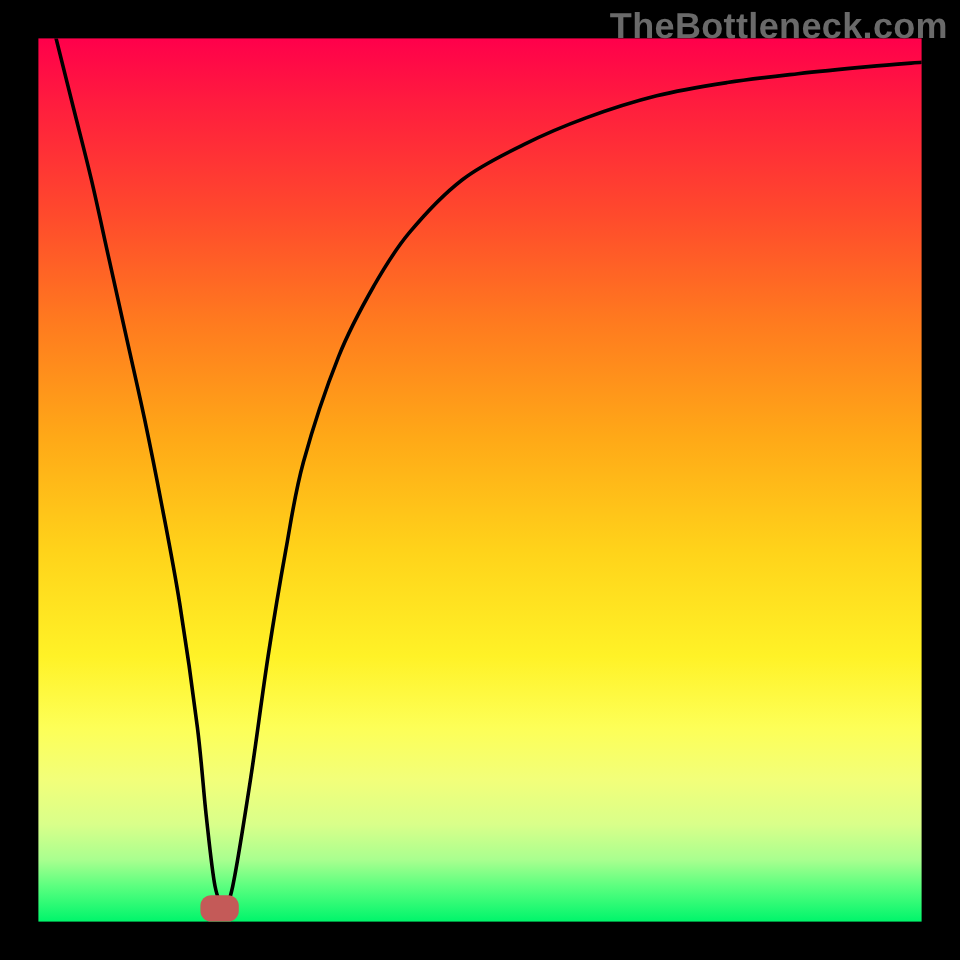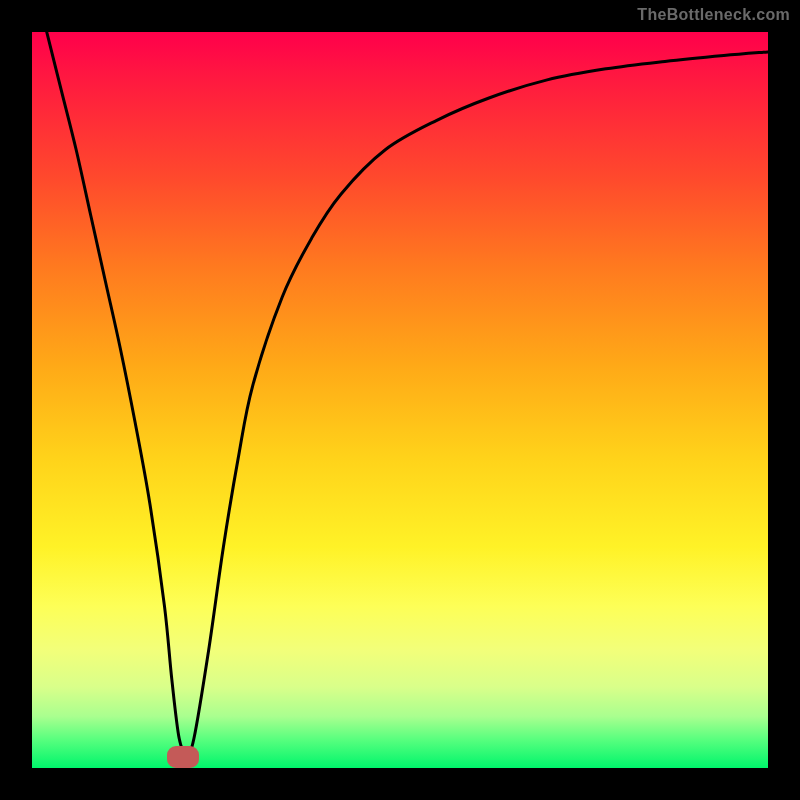--- a/index.html
+++ b/index.html
@@ -39,21 +39,21 @@
       #a9ff8f 93%,
       #5bff7f 96%,
       #00f56b 100%
     );
   }
   .watermark {
     position: absolute;
     top: 6px;
     right: 10px;
     font-family: Arial, Helvetica, sans-serif;
-    font-size: 16px;
+    font-size: 30px;
     font-weight: 600;
     color: #6a6a6a;
     letter-spacing: 0.3px;
   }
   svg.curve {
     position: absolute;
     left: 0;
     top: 0;
     width: 736px;
     height: 736px;

